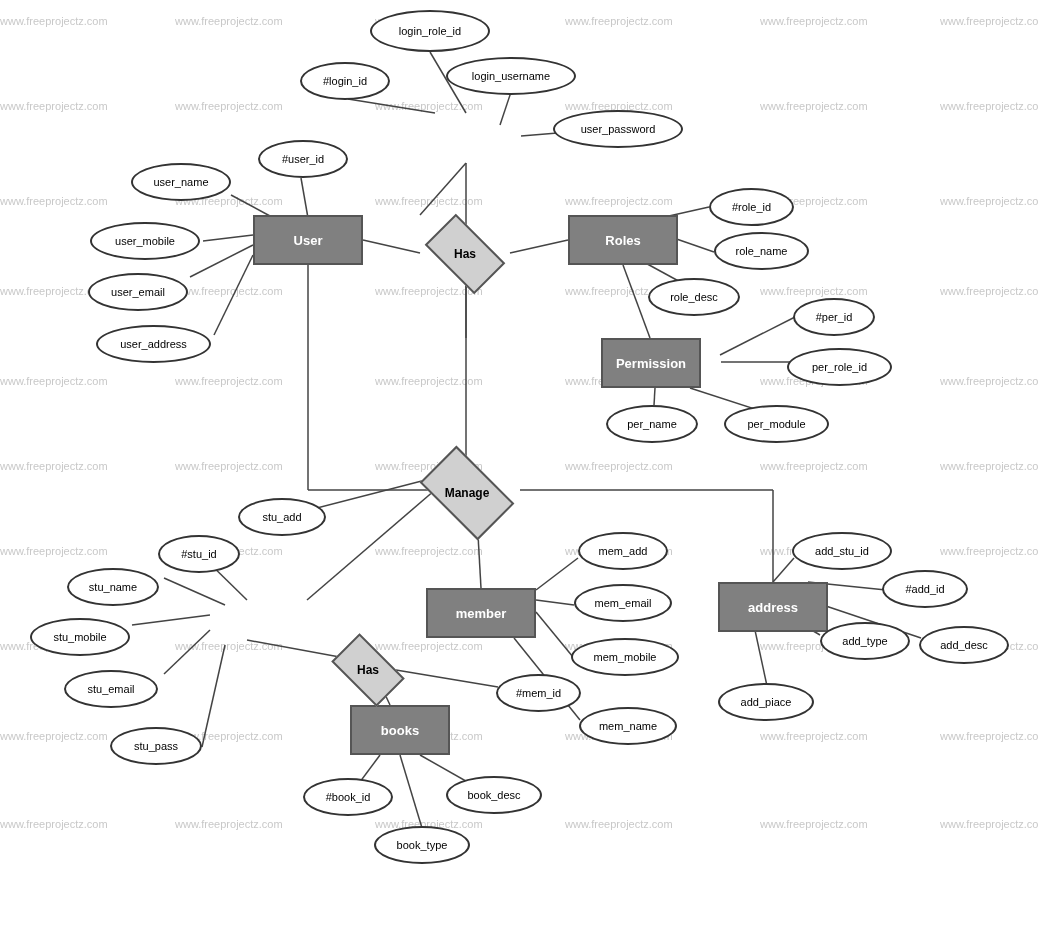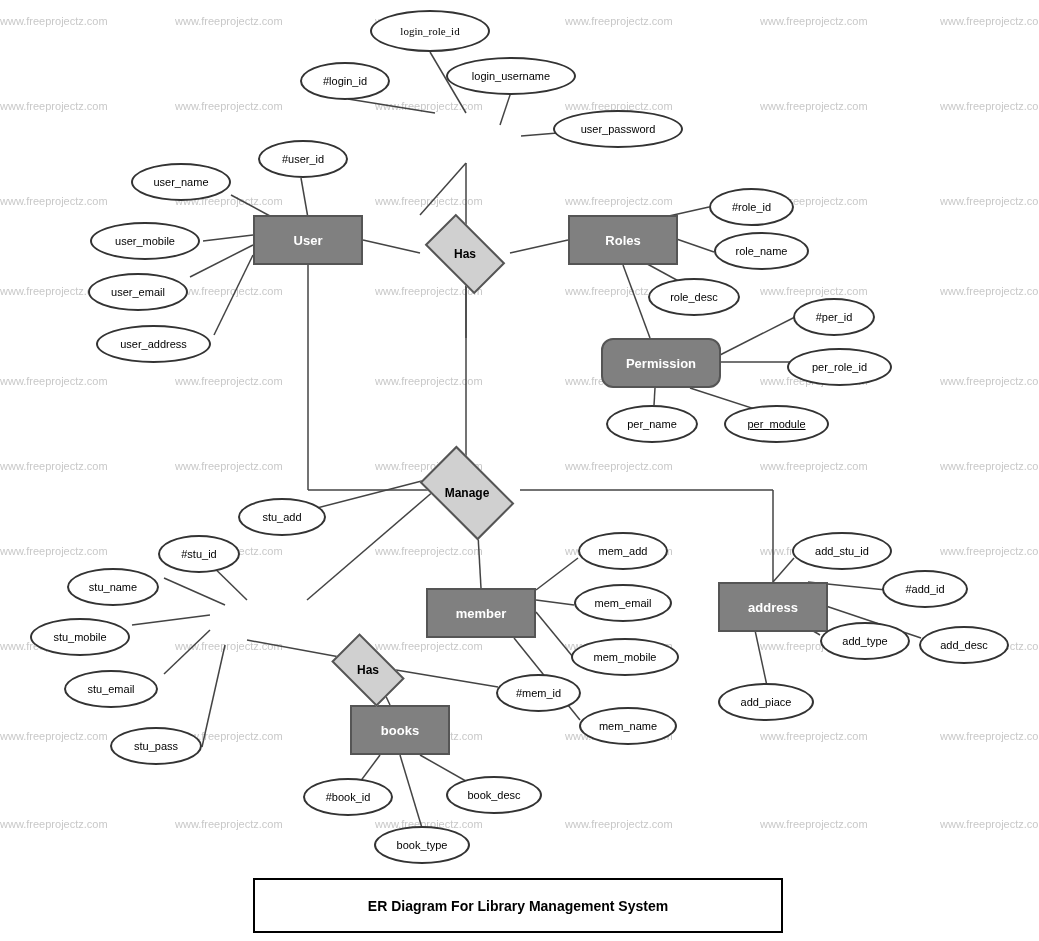--- a/index.html
+++ b/index.html
@@ -264,21 +264,21 @@
 
 
   <div class="entity" style="left:253px;top:215px;width:110px;height:50px;">
     <span>User</span>
   </div>
 
   <div class="entity" style="left:568px;top:215px;width:110px;height:50px;">
     <span>Roles</span>
   </div>
 
-  <div class="entity" style="left:601px;top:338px;width:120px;height:50px;border-radius:12px;">
+  <div class="entity" style="left:601px;top:338px;width:100px;height:50px;">
     <span>Permission</span>
   </div>
 
 
   <div class="entity" style="left:426px;top:588px;width:110px;height:50px;">
     <span>member</span>
   </div>
 
   <div class="entity" style="left:718px;top:582px;width:110px;height:50px;text-align:center;">
     <span>address</span>
@@ -296,21 +296,21 @@
   <div class="relationship" style="left:417px;top:463px;width:100px;height:60px;">
     <div class="diamond" style="width:82px;height:52px;"></div>
     <span class="label">Manage</span>
   </div>
 
   <div class="relationship" style="left:328px;top:645px;width:80px;height:50px;">
     <div class="diamond" style="width:64px;height:40px;"></div>
     <span class="label">Has</span>
   </div>
 
-  <div class="attribute" style="left:370px;top:10px;width:120px;height:42px;font-family:Liberation Serif, serif;">
+  <div class="attribute" style="left:370px;top:10px;width:120px;height:42px;">
     <span>login_role_id</span>
   </div>
   <div class="attribute" style="left:300px;top:62px;width:90px;height:38px;">
     <span>#login_id</span>
   </div>
   <div class="attribute" style="left:446px;top:57px;width:130px;height:38px;">
     <span>login_username</span>
   </div>
   <div class="attribute" style="left:553px;top:110px;width:130px;height:38px;">
     <span>user_password</span>
@@ -341,21 +341,21 @@
   </div>
   <div class="attribute" style="left:793px;top:298px;width:82px;height:38px;">
     <span>#per_id</span>
   </div>
   <div class="attribute" style="left:787px;top:348px;width:105px;height:38px;">
     <span>per_role_id</span>
   </div>
   <div class="attribute" style="left:606px;top:405px;width:92px;height:38px;">
     <span>per_name</span>
   </div>
-  <div class="attribute" style="left:724px;top:405px;width:105px;height:38px;text-decoration:underline;">
+  <div class="attribute" style="left:724px;top:405px;width:105px;height:38px;">
     <span>per_module</span>
   </div>
   <div class="attribute" style="left:238px;top:498px;width:88px;height:38px;">
     <span>stu_add</span>
   </div>
   <div class="attribute" style="left:158px;top:535px;width:82px;height:38px;align-items:center;">
     <span>#stu_id</span>
   </div>
   <div class="attribute" style="left:67px;top:568px;width:92px;height:38px;">
     <span>stu_name</span>
@@ -402,17 +402,14 @@
   <div class="attribute" style="left:303px;top:778px;width:90px;height:38px;">
     <span>#book_id</span>
   </div>
   <div class="attribute" style="left:446px;top:776px;width:96px;height:38px;">
     <span>book_desc</span>
   </div>
   <div class="attribute" style="left:374px;top:826px;width:96px;height:38px;">
     <span>book_type</span>
   </div>
 
-  <div class="caption-box" style="left:253px;top:878px;width:530px;height:55px;">
-    <span>ER Diagram For Library Management System</span>
-  </div>
 
 </div>
 
 </body></html>

